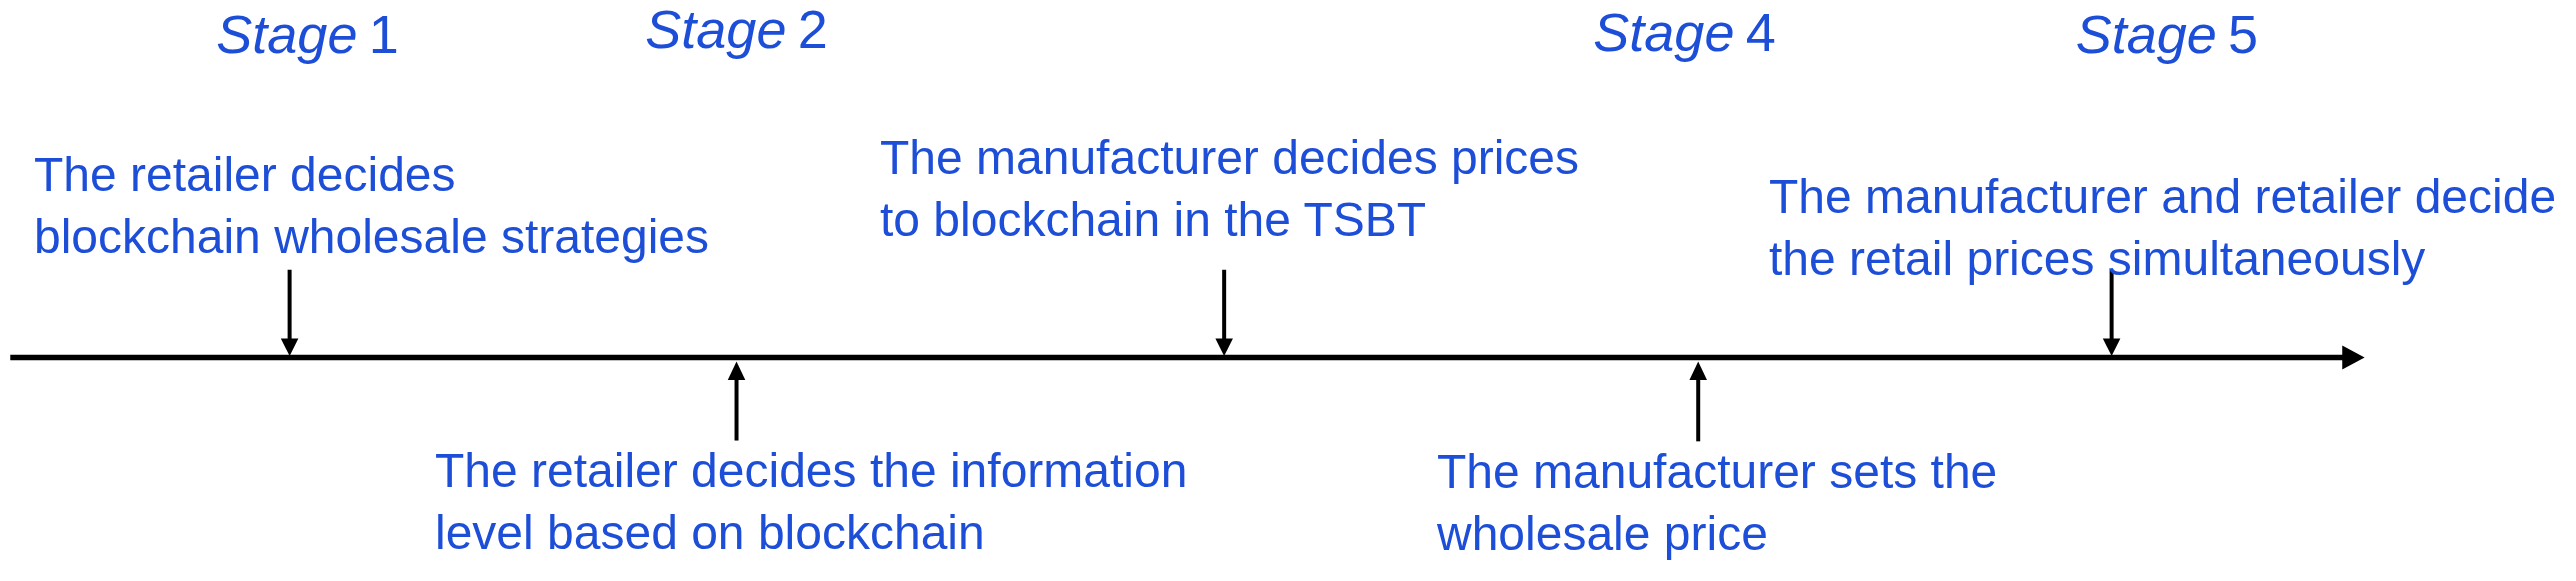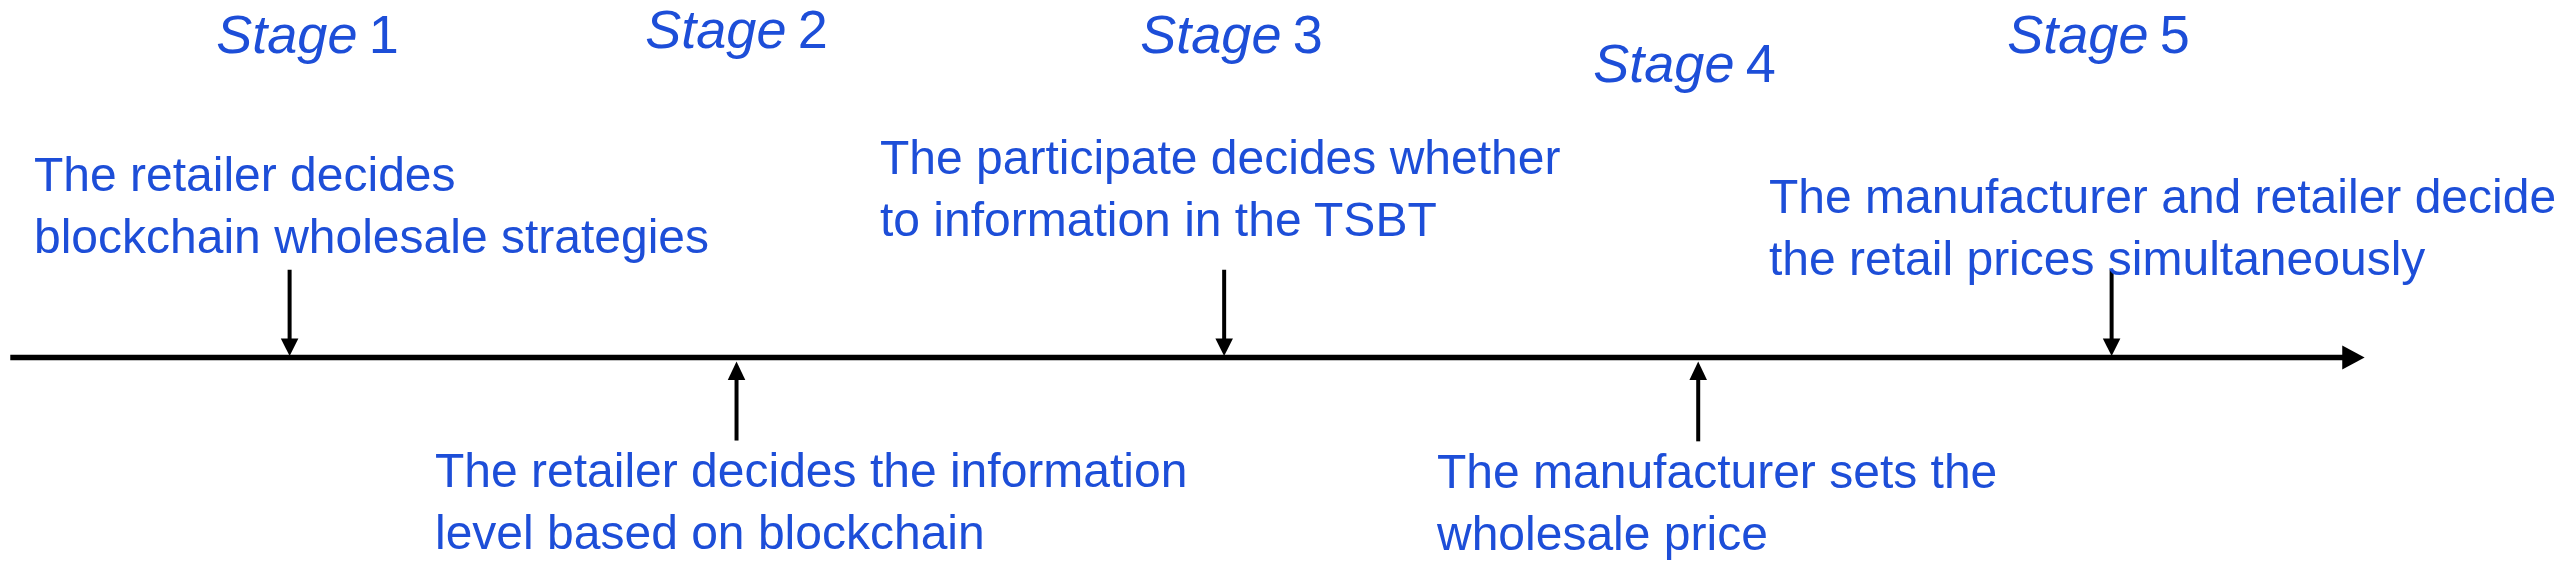--- a/index.html
+++ b/index.html
@@ -84,37 +84,34 @@
       <polygon points="2634,424 2656,424 2645,446" fill="#000000"></polygon>
     </g>
   </svg>
 
   <div class="stage-label" style="left:148px; top:1.6px;">
     <span class="word">Stage</span><span class="num">1</span>
   </div>
   <div class="stage-label" style="left:577px; top:-3.2px;">
     <span class="word">Stage</span><span class="num">2</span>
   </div>
-  <div class="stage-label" style="left:1072px; top:1.6px;">
-    <span class="word">Stage</span><span class="num">3</span>
-  </div>
-  <div class="stage-label" style="left:1525px; top:0px;margin-top:31px;">
+  <div class="stage-label" style="left:1525px; top:0px;">
     <span class="word">Stage</span><span class="num">4</span>
   </div>
-  <div class="stage-label" style="left:1939px; top:1.6px;">
+  <div class="stage-label" style="left:1939px; top:1.6px;text-align:right;">
     <span class="word">Stage</span><span class="num">5</span>
   </div>
 
   <div class="note" style="left:34px; top:144px;">
     <div>The retailer decides</div>
     <div>blockchain wholesale strategies</div>
   </div>
   <div class="note" style="left:880px; top:127px;">
-    <div>The participate decides whether</div>
-    <div>to information in the TSBT</div>
+    <div>The manufacturer decides prices</div>
+    <div>to blockchain in the TSBT</div>
   </div>
   <div class="note" style="left:1769px; top:129px;margin-top:37px;">
     <div>The manufacturer and retailer decide</div>
     <div>the retail prices simultaneously</div>
   </div>
 
   <div class="note" style="left:1437px; top:441px;">
     <div>The manufacturer sets the</div>
     <div>wholesale price</div>
   </div>

